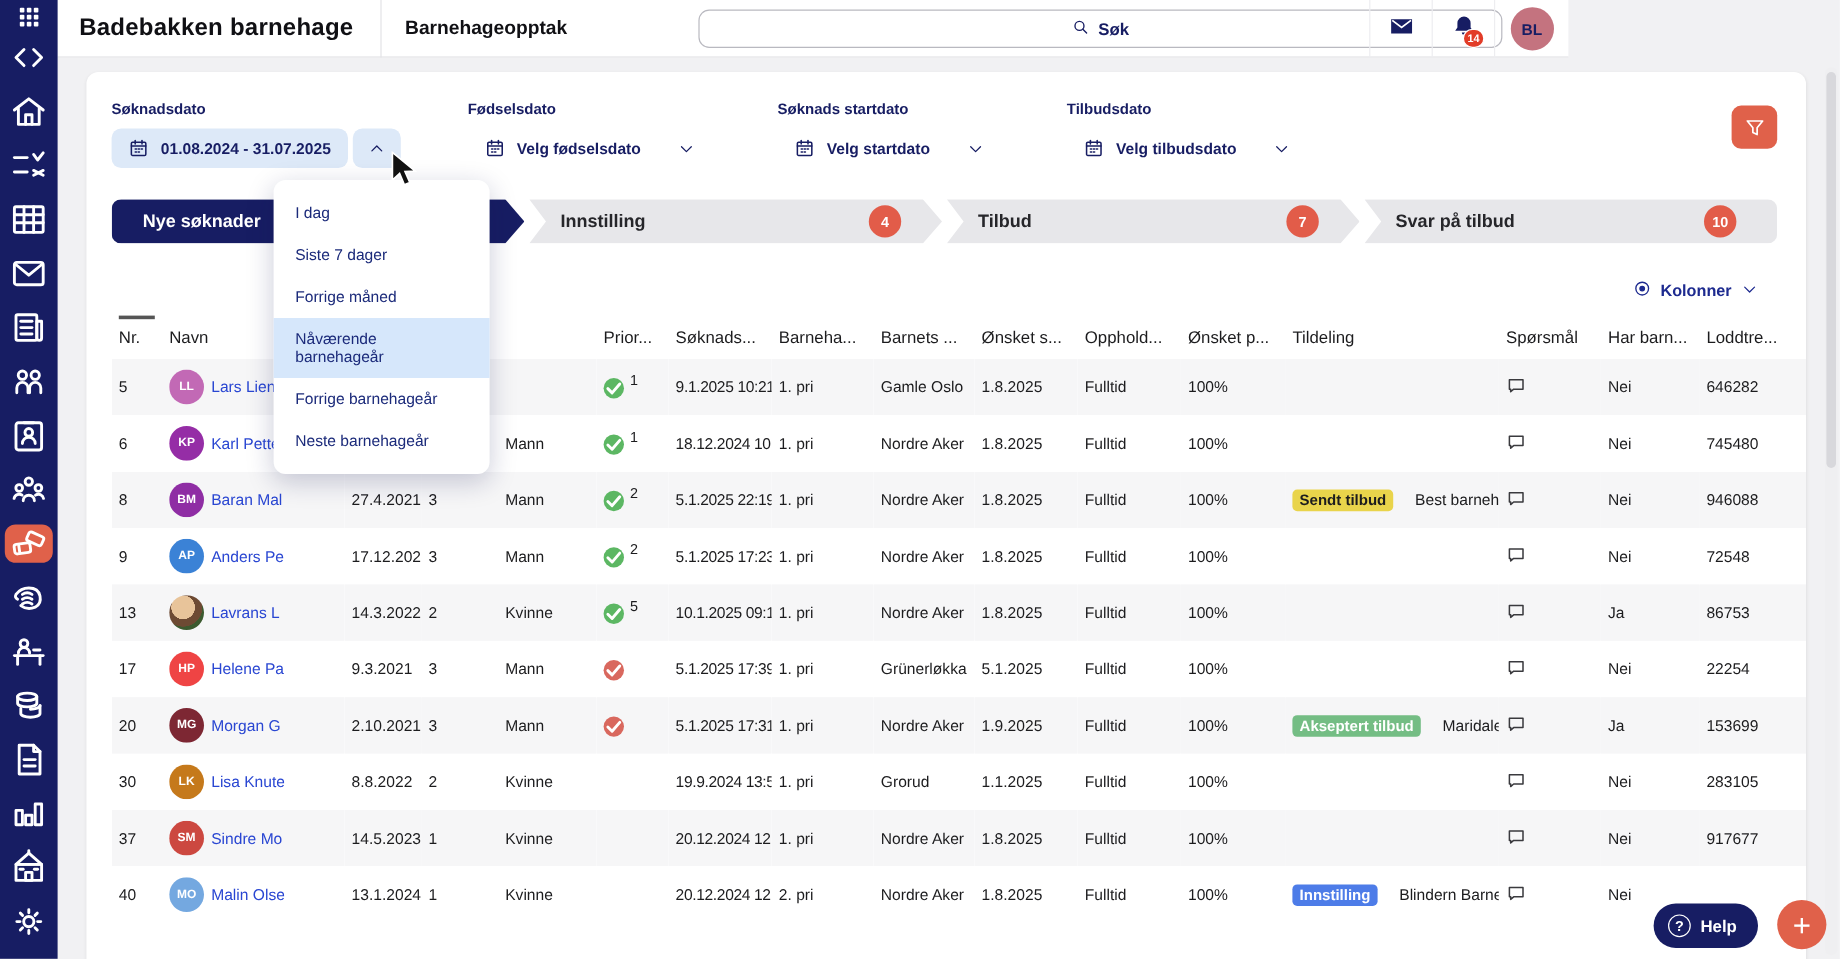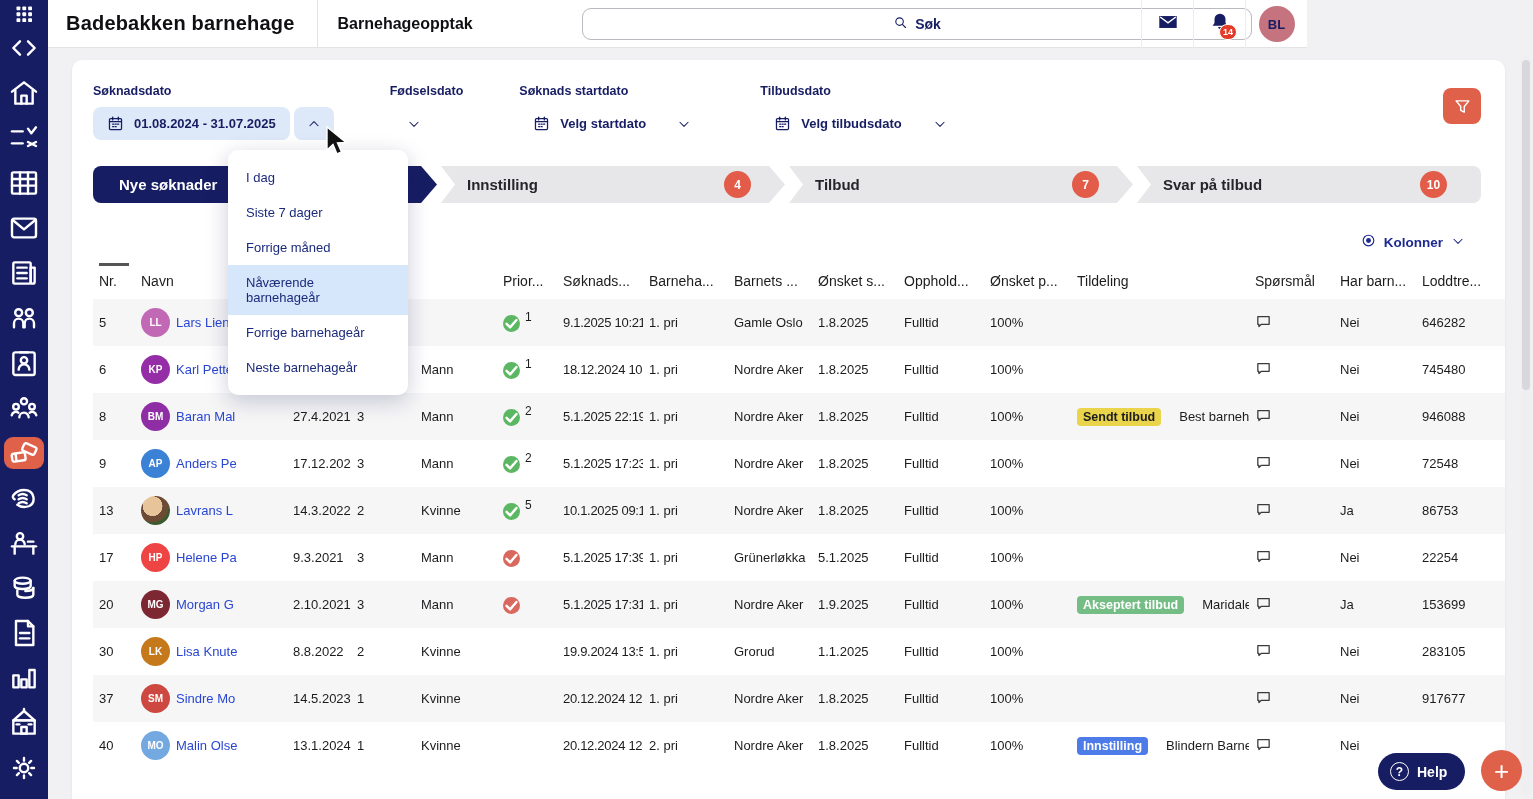--- a/index.html
+++ b/index.html
@@ -327,20 +327,34 @@
             <span class="chev-box blue">
               <span style="width:14px;height:14px;display:inline-block"><svg viewBox="0 0 24 24" fill="none" stroke="currentColor" stroke-width="1.8" stroke-linecap="round" stroke-linejoin="round" style="width:100%;height:100%">
                   <polyline points="5 15 12 8 19 15"></polyline>
                 </svg></span>
             </span>
           </div>
         </div>
         <div class="filter">
           <div class="filter-label">Fødselsdato</div>
           <div class="filter-control">
+            <span class="filter-pill">
+              <span style="width:17px;height:17px;display:inline-block"><svg viewBox="0 0 24 24" fill="none" stroke="currentColor" stroke-width="1.8" stroke-linecap="round" stroke-linejoin="round" style="width:100%;height:100%">
+                  <rect x="3.5" y="5" width="17" height="15.5" rx="1.5"></rect>
+                  <line x1="8" y1="3" x2="8" y2="7"></line>
+                  <line x1="16" y1="3" x2="16" y2="7"></line>
+                  <line x1="3.5" y1="9.5" x2="20.5" y2="9.5"></line>
+                  <line x1="8" y1="13" x2="9.5" y2="13"></line>
+                  <line x1="11.5" y1="13" x2="13" y2="13"></line>
+                  <line x1="15" y1="13" x2="16.5" y2="13"></line>
+                  <line x1="8" y1="16.5" x2="9.5" y2="16.5"></line>
+                  <line x1="11.5" y1="16.5" x2="13" y2="16.5"></line>
+                </svg></span>
+              <span>Velg fødselsdato</span>
+            </span>
             <span class="chev-box">
               <span style="width:14px;height:14px;display:inline-block"><svg viewBox="0 0 24 24" fill="none" stroke="currentColor" stroke-width="1.8" stroke-linecap="round" stroke-linejoin="round" style="width:100%;height:100%">
                   <polyline points="5 9 12 16 19 9"></polyline>
                 </svg></span>
             </span>
           </div>
         </div>
         <div class="filter">
           <div class="filter-label">Søknads startdato</div>
           <div class="filter-control">

